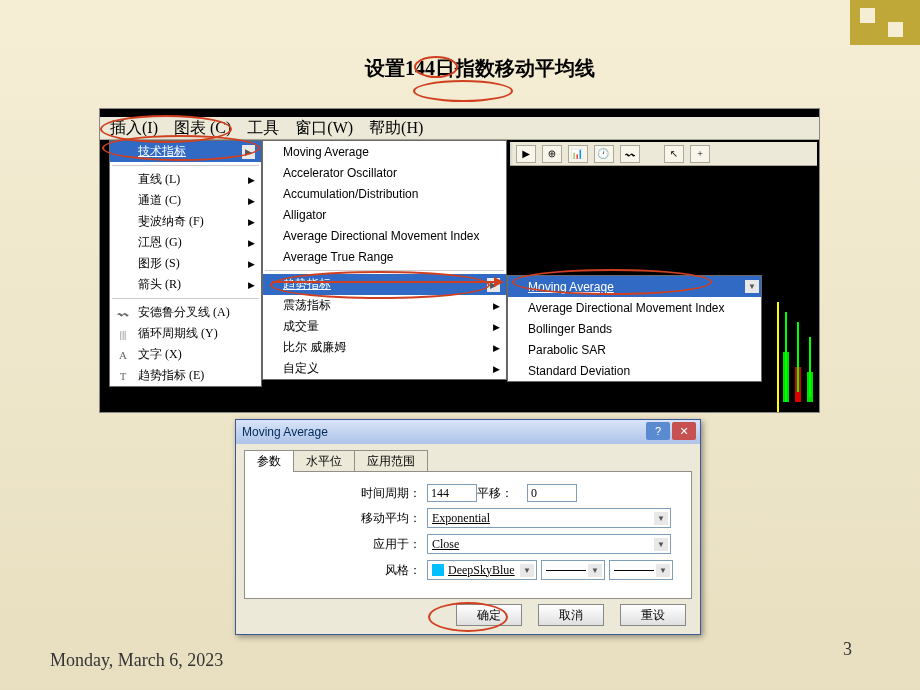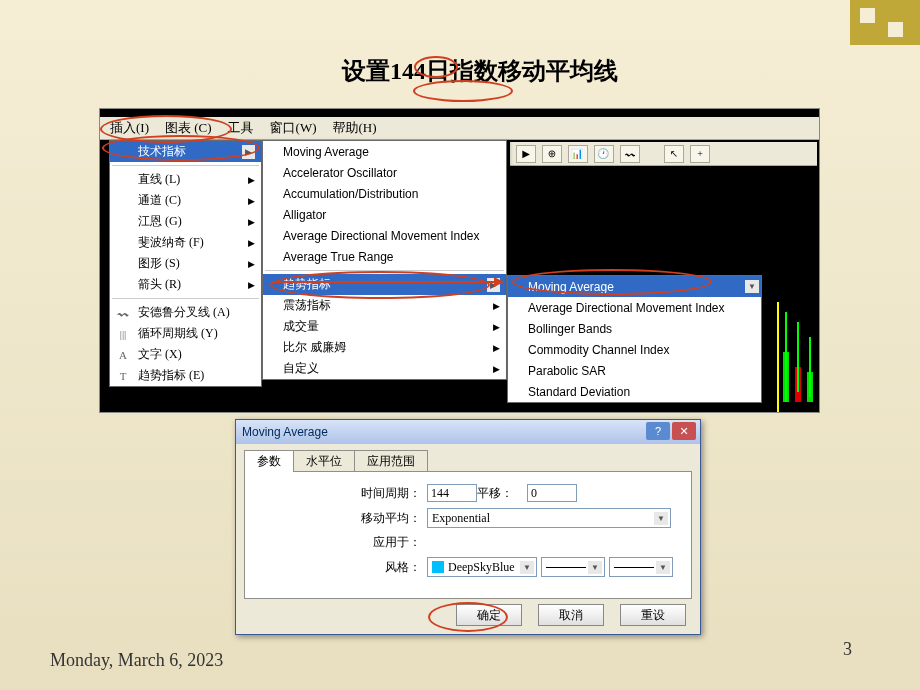--- a/index.html
+++ b/index.html
@@ -4,25 +4,25 @@
 <style>
 * { box-sizing: border-box; margin: 0; padding: 0; }
 body { width: 920px; height: 690px; font-family: "SimSun", serif; background: #f0e8d0; position: relative; overflow: hidden; }
 
 .slide-bg { position: absolute; inset: 0; background: linear-gradient(180deg, #f5eed5 0%, #e8dfc0 100%); }
 .decor-tr { position: absolute; top: 0; right: 0; width: 70px; height: 45px; background: #c0a838; }
 .decor-tr::before, .decor-tr::after { content: ""; position: absolute; background: #f5eed5; }
 .decor-tr::before { width: 15px; height: 15px; top: 8px; left: 10px; }
 .decor-tr::after { width: 15px; height: 15px; top: 22px; left: 38px; }
 
-.title { position: absolute; top: 55px; left: 0; right: 0; text-align: center; font-size: 24px; font-weight: bold; color: #000; margin-left: 40px; }
+.title { position: absolute; top: 55px; left: 0; right: 0; text-align: center; font-size: 20px; font-weight: bold; color: #000; margin-left: 40px; }
 
 .screenshot-top { position: absolute; top: 108px; left: 99px; width: 721px; height: 305px; background: #000; border: 1px solid #888; }
 
-.menubar { position: absolute; top: 8px; left: 0; right: 0; height: 23px; background: #ece9d8; border-bottom: 1px solid #aca899; display: flex; align-items: center; font-size: 13px; padding-left: 2px; z-index: 5; }
+.menubar { position: absolute; top: 8px; left: 0; right: 0; height: 23px; background: #ece9d8; border-bottom: 1px solid #aca899; display: flex; align-items: center; font-size: 16px; padding-left: 2px; z-index: 5; }
 .menubar-item { padding: 2px 8px; cursor: default; }
 .oval-insert { position: absolute; top: 6px; left: 0; width: 132px; height: 28px; border: 2px solid #d04020; border-radius: 50%; z-index: 20; pointer-events: none; }
 
 .dropdown1 { position: absolute; top: 31px; left: 9px; width: 153px; background: #fff; border: 1px solid #6a6a6a; box-shadow: 2px 2px 4px rgba(0,0,0,0.4); font-size: 12px; z-index: 10; }
 .dropdown1 .di { height: 21px; display: flex; align-items: center; padding-left: 28px; position: relative; }
 .dropdown1 .di.sel { background: #316ac5; color: #fff; }
 .dropdown1 .di.sub::after { content: "▶"; position: absolute; right: 6px; font-size: 9px; }
 .dropdown1 .di .icon-slot { position: absolute; left: 5px; width: 16px; height: 16px; display: flex; align-items: center; justify-content: center; font-size: 11px; color: #666; }
 .dropdown1 .sep { height: 1px; background: #ccc; margin: 3px 2px; }
 .oval-tech { position: absolute; top: 26px; left: 2px; width: 158px; height: 26px; border: 2px solid #d04020; border-radius: 50%; z-index: 20; pointer-events: none; }
@@ -60,21 +60,21 @@
 .tabs { display: flex; margin: 6px 0 0 8px; font-size: 12px; }
 .tab { padding: 2px 12px; background: #ece9d8; border: 1px solid #918f8a; border-bottom: none; margin-right: -1px; }
 .tab.active { background: #fff; position: relative; z-index: 2; }
 .tab-panel { margin: 0 8px 8px 8px; background: #fff; border: 1px solid #918f8a; height: 128px; position: relative; top: -1px; padding: 12px; }
 
 .form-row { display: flex; align-items: center; margin-bottom: 6px; font-size: 12px; }
 .form-row .lbl { width: 170px; text-align: right; padding-right: 6px; }
 .form-row input[type=text] { width: 50px; height: 18px; border: 1px solid #7f9db9; font-size: 12px; padding: 0 3px; font-family: inherit; }
 .form-row .lbl2 { width: 50px; text-align: left; padding-right: 6px; }
 .form-row select, .form-row .sel { height: 20px; border: 1px solid #7f9db9; font-size: 12px; background: #fff; font-family: inherit; }
-.sel { display: inline-flex; align-items: center; padding: 8px 4px; position: relative; }
+.sel { display: inline-flex; align-items: center; padding: 8px 4px; position: relative; text-decoration: underline; }
 .sel::after { content: "▼"; position: absolute; right: 2px; font-size: 8px; color: #555; background: #e8e8e8; padding: 2px 3px; }
 
 .oval-144 { position: absolute; top: 56px; left: 414px; width: 44px; height: 22px; border: 2px solid #d04020; border-radius: 50%; z-index: 30; pointer-events: none; }
 .oval-exp { position: absolute; top: 80px; left: 413px; width: 100px; height: 22px; border: 2px solid #d04020; border-radius: 50%; z-index: 30; pointer-events: none; }
 
 .dialog-btns { position: absolute; bottom: 8px; right: 14px; display: flex; gap: 16px; }
 .dialog-btns button { width: 66px; height: 22px; border: 1px solid #888; background: linear-gradient(#fff,#e0e0e0); font-size: 12px; font-family: inherit; }
 .oval-ok { position: absolute; bottom: 2px; left: 192px; width: 80px; height: 30px; border: 2px solid #d04020; border-radius: 50%; z-index: 30; pointer-events: none; }
 
 .footer-date { position: absolute; bottom: 18px; left: 50px; font-size: 18px; color: #333; line-height: 1.2; }
@@ -106,24 +106,24 @@
         <span>技术指标</span>
       </div>
     <div class="sep"></div>
     <div class="di sub">
         <span>直线 (L)</span>
       </div>
     <div class="di sub">
         <span>通道 (C)</span>
       </div>
     <div class="di sub">
+        <span>斐波纳奇 (F)</span>
+      </div>
+    <div class="di sub">
         <span>江恩 (G)</span>
-      </div>
-    <div class="di sub">
-        <span>斐波纳奇 (F)</span>
       </div>
     <div class="di sub">
         <span>图形 (S)</span>
       </div>
     <div class="di sub">
         <span>箭头 (R)</span>
       </div>
     <div class="sep"></div>
     <div class="di">
         <span class="icon-slot">〰</span>
@@ -158,21 +158,20 @@
     <div class="di sub">比尔 威廉姆</div>
     <div class="di sub">自定义</div>
   </div>
   <div class="oval-trend"></div>
   <div class="arrowline"></div>
 
   <div class="dropdown3">
     <div class="di sel">Moving Average</div>
     <div class="di">Average Directional Movement Index</div>
     <div class="di">Bollinger Bands</div>
-    <div class="di">Commodity Channel Index</div>
     <div class="di">Parabolic SAR</div>
     <div class="di">Standard Deviation</div>
   </div>
   <div class="oval-ma"></div>
 
   <div class="toolbar">
     <div class="tb-btn">▶</div>
     <div class="tb-btn">⊕</div>
     <div class="tb-btn">📊</div>
     <div class="tb-btn">🕐</div>
@@ -220,20 +219,23 @@
       <input type="text" value="0" style="">
     </div>
     <div class="form-row">
       <div class="lbl">移动平均：</div>
       <div class="sel" style="width:244px">
           <span>Exponential</span>
         </div>
     </div>
     <div class="form-row">
       <div class="lbl">应用于：</div>
+      <div class="sel" style="width:244px">
+          <span>Close</span>
+        </div>
     </div>
     <div class="form-row">
       <div class="lbl">风格：</div>
       <div class="sel" style="width:110px">
           <span style="display:inline-block;width:12px;height:12px;background:#00bfff;margin-right:4px;vertical-align:middle"></span>
           <span>DeepSkyBlue</span>
         </div>
       <div class="sel" style="width:64px;margin-left:4px">
           <span style="display:inline-block;width:40px;border-top:1px solid #000"></span>
         </div>

